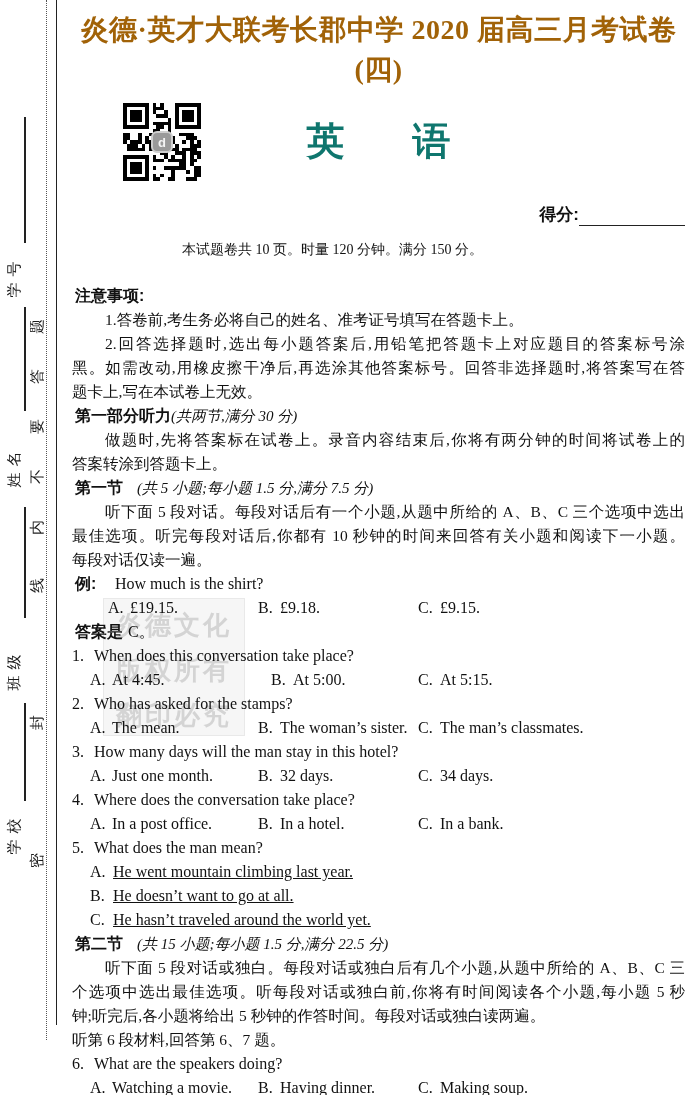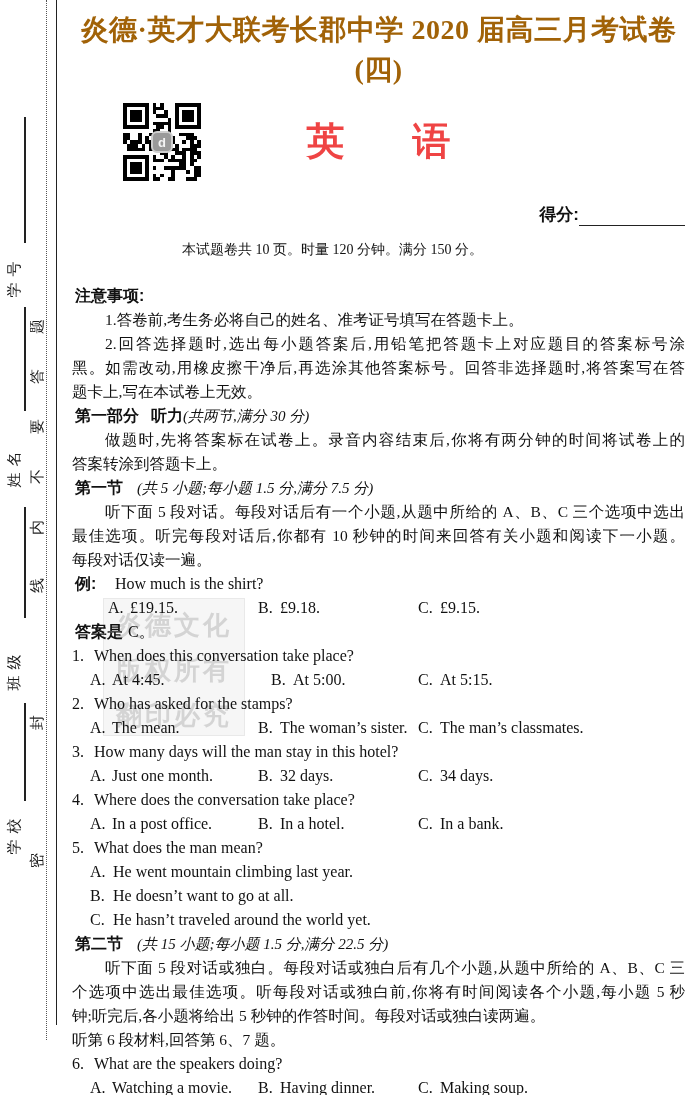--- a/index.html
+++ b/index.html
@@ -34,43 +34,43 @@
   }
   #head-area{position:relative;height:148px;}
   #qr-box{position:absolute;left:51px;top:13px;width:78px;height:78px;}
   #qr-box svg{width:78px;height:78px;display:block;}
   #qr-logo{
     position:absolute;left:28px;top:28px;width:22px;height:22px;background:#9a9a9a;
     border:2px solid #cfcfcf;border-radius:6px;box-sizing:border-box;
     color:#f4f4f4;font-family:"Liberation Sans",sans-serif;font-weight:700;font-size:13px;
     display:flex;align-items:center;justify-content:center;
   }
-  #subject{position:absolute;left:0;top:26px;width:100%;text-align:center;font-size:38px;font-weight:700;color:#ef4444;}
+  #subject{position:absolute;left:0;top:26px;width:100%;text-align:center;font-size:38px;font-weight:700;color:#0f766e;}
   #subject .s-char{display:inline-block;}
   #subject .s-char:first-child{margin-right:68px;}
   #score-row{position:absolute;right:0;top:110px;height:26px;display:flex;align-items:flex-end;}
   #score-row .hei{font-size:17px;}
   .score-blank{display:inline-block;width:106px;height:20px;border-bottom:1.5px solid #222;}
   .info{margin-left:110px;height:24px;line-height:24px;font-size:14px;margin-bottom:22px;}
   .line{height:24px;line-height:24px;font-size:15.5px;position:relative;}
   .ind{text-indent:33px;}
   .off3{padding-left:3px;}
   .jst{text-align:justify;text-align-last:justify;}
   .hei{font-family:"Liberation Sans","DejaVu Sans",sans-serif;font-weight:700;font-size:16px;}
   .kai{font-style:italic;font-size:15px;}
-  .gap12{margin-left:12px;}
+  .gap12{}
   .gap14{margin-left:14px;}
   .gap5{margin-left:5px;}
   .eng{font-size:16px;}
   .ex-label{display:inline-block;min-width:43px;text-indent:3px;}
   .q-num{display:inline-block;min-width:22px;}
   .opt-row{height:24px;line-height:24px;position:relative;font-size:16px;}
   .opt{position:absolute;top:0;white-space:nowrap;}
   .opt-l{display:inline-block;min-width:22px;}
-  .opt-line{height:24px;line-height:24px;font-size:16px;padding-left:18px;}
+  .opt-line{height:24px;line-height:24px;font-size:16px;padding-left:18px;text-decoration:underline;}
   .opt-line .opt-l{min-width:23px;}
 </style>
 </head>
 <body>
 
 <div id="sidebar">
   <div class="vline-dotted"></div>
   <div class="vline-solid"></div>
 
   <div class="vblank" style="top:117px;height:126px;"></div>

